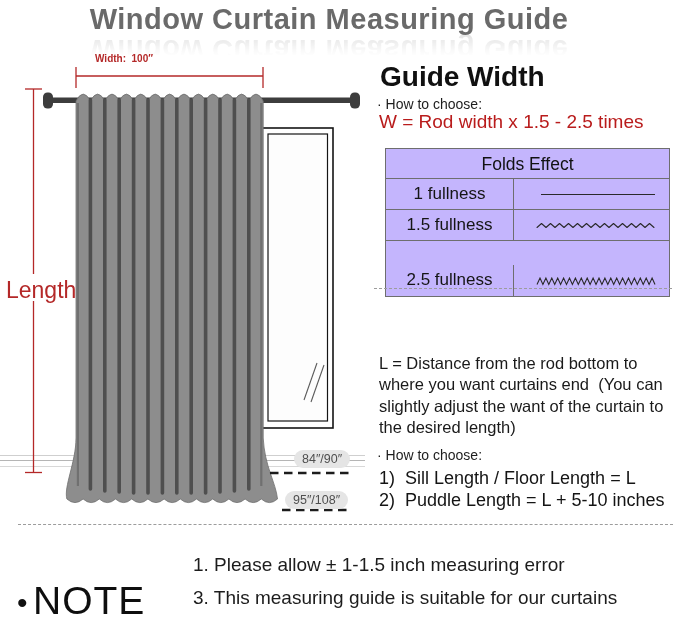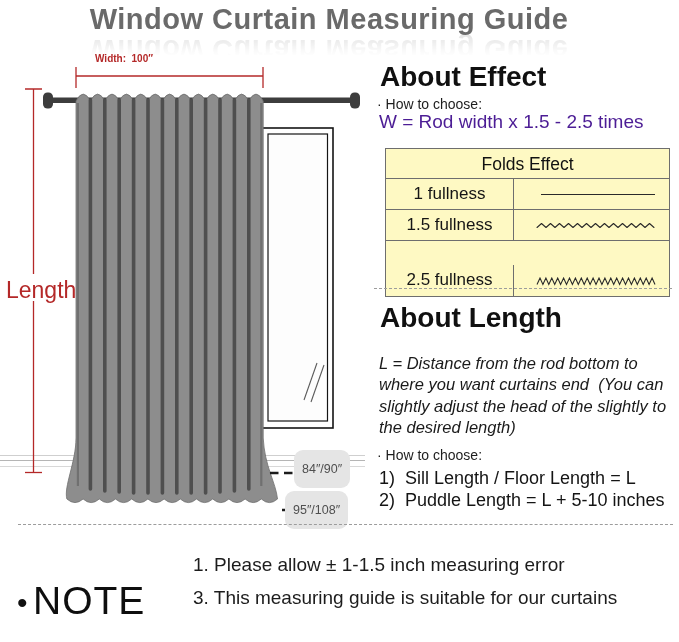--- a/index.html
+++ b/index.html
@@ -1,46 +1,46 @@
 <!DOCTYPE html>
 <html><head>
 <meta charset="utf-8">
 <style>
   * { margin:0; padding:0; box-sizing:border-box; }
   body { background:#fff; font-family:"Liberation Sans", sans-serif; }
-  .page { position:relative; width:679px; height:642px; background:#ffffff; overflow:hidden;border-radius:12px; }
+  .page { position:relative; width:679px; height:642px; background:#ffffff; overflow:hidden; }
 
   
   .title { position:absolute; top:1px; left:0; width:658px; text-align:center;
            font-size:29px; font-weight:600; color:#6a6a6a; letter-spacing:.5px; line-height:36px; }
   .title-reflection { top:32px; transform:scaleY(-1); opacity:.22;
            -webkit-mask-image:linear-gradient(to bottom, transparent 35%, rgba(0,0,0,.9));
            mask-image:linear-gradient(to bottom, transparent 35%, rgba(0,0,0,.9)); }
 
   
   .diagram-svg { position:absolute; left:0; top:0; }
   .width-label { position:absolute; left:95px; top:53px; width:150px; text-align:left;
                  color:#b42828; font-size:10px; font-weight:600; white-space:pre; }
   .length-label { position:absolute; left:6px; top:277px; color:#b42828; font-size:23px; }
   .pill { position:absolute; background:#e5e5e5; border-radius:9px; color:#4f4f4f;
-          font-size:12.5px; padding:12px 8px; line-height:14px; }
+          font-size:12.5px; padding:2px 8px; line-height:14px; }
   .pill-sill  { left:294px; top:450px; }
   .pill-floor { left:285px; top:491px; }
 
   
   .rc-heading { position:absolute; left:380px; font-size:28px; font-weight:600; color:#101010; line-height:1.15; }
   .rc-sub  { position:absolute; left:377px; font-size:14px; color:#1d1d1d; }
-  .rc-text { position:absolute; left:379px; font-size:19px; color:#4c1d95; }
+  .rc-text { position:absolute; left:379px; font-size:19px; color:#b91c1c; }
   .measure-block { position:absolute; left:379px; top:353px; font-size:16.5px;
-                   line-height:21.4px; color:#1a1a1a;font-style:italic; }
+                   line-height:21.4px; color:#1a1a1a; }
   .measure-line, .choose-option { white-space:pre; }
   .choose-option { position:absolute; left:379px; font-size:18px; color:#141414; }
 
   
-  .folds-table { position:absolute; left:385px; top:148px; width:285px; border:1px solid #6e6e6e; background:#fef9c3; }
+  .folds-table { position:absolute; left:385px; top:148px; width:285px; border:1px solid #6e6e6e; background:#c4b5fd; }
   .ft-header { height:30px; line-height:30px; text-align:center; font-size:17.5px; color:#111;
                border-bottom:1px solid #6e6e6e; }
   .ft-row { display:flex; height:31px; border-bottom:1px solid #6e6e6e;gap:13px; }
   .ft-row:last-child { border-bottom:none;margin-top:24px; }
   .ft-label { width:128px; border-right:1px solid #6e6e6e; text-align:center;
               line-height:30px; font-size:17px; color:#151515; }
   .ft-line { flex:1; display:flex; align-items:center; justify-content:center; }
 
   .dotted-divider { position:absolute; border-top:1.5px dashed #9c9c9c; }
   .divider-right  { left:374px; top:288px; width:298px; }
@@ -124,21 +124,21 @@
     <g>
       <line x1="282" y1="510" x2="352" y2="510" stroke="#1c1c1c" stroke-width="2.6" stroke-dasharray="8.5 5.5"></line>
     </g>
   </svg>
 
   <span class="width-label">Width:  100″</span>
   <span class="length-label">Length</span>
   <span class="pill pill-sill">84″/90″</span>
   <span class="pill pill-floor">95″/108″</span>
 
-  <div class="rc-heading" style="top:61px;">About Effect</div>
+  <div class="rc-heading" style="top:61px;">Guide Width</div>
   <div class="rc-sub" style="top:96px;">· How to choose:</div>
   <div class="rc-text" style="top:111px;">W = Rod width x 1.5 - 2.5 times</div>
 
   <div class="folds-table">
     <div class="ft-header">Folds Effect</div>
     <div class="ft-row">
       <div class="ft-label">1 fullness</div>
       <div class="ft-line">
         <svg width="126" height="20" viewBox="0 0 126 20">
             <line x1="6" y1="10.5" x2="120" y2="10.5" stroke="#2a2a2a" stroke-width="1.1"></line>
@@ -158,25 +158,24 @@
       <div class="ft-line">
         <svg width="126" height="20" viewBox="0 0 126 20">
             <path fill="none" stroke="#2a2a2a" stroke-width="1.1" d="M2 13.5 L5 7 L7.9 13.5 L10.9 7 L13.8 13.5 L16.8 7 L19.7 13.5 L22.7 7 L25.6 13.5 L28.6 7 L31.5 13.5 L34.5 7 L37.4 13.5 L40.4 7 L43.3 13.5 L46.3 7 L49.2 13.5 L52.2 7 L55.1 13.5 L58.1 7 L61 13.5 L64 7 L66.9 13.5 L69.9 7 L72.8 13.5 L75.8 7 L78.7 13.5 L81.7 7 L84.6 13.5 L87.6 7 L90.5 13.5 L93.5 7 L96.4 13.5 L99.4 7 L102.3 13.5 L105.3 7 L108.2 13.5 L111.2 7 L114.1 13.5 L117.1 7 L120 13.5"></path>
           </svg>
       </div>
     </div>
   </div>
 
   <div class="dotted-divider divider-right"></div>
 
-  <div class="rc-heading" style="top:302px;">About Length</div>
   <div class="measure-block">
     <div class="measure-line">L = Distance from the rod bottom to</div>
     <div class="measure-line">where you want curtains end  (You can</div>
-    <div class="measure-line">slightly adjust the head of the slightly to</div>
+    <div class="measure-line">slightly adjust the want of the curtain to</div>
     <div class="measure-line">the desired length)</div>
   </div>
   <div class="rc-sub" style="top:447px;">· How to choose:</div>
   <div class="choose-option" style="top:468px;">1)  Sill Length / Floor Length = L</div>
   <div class="choose-option" style="top:490px;">2)  Puddle Length = L + 5-10 inches</div>
 
   <div class="dotted-divider divider-bottom"></div>
 
   <span class="note-bullet">•</span>
   <span class="note-label">NOTE</span>

